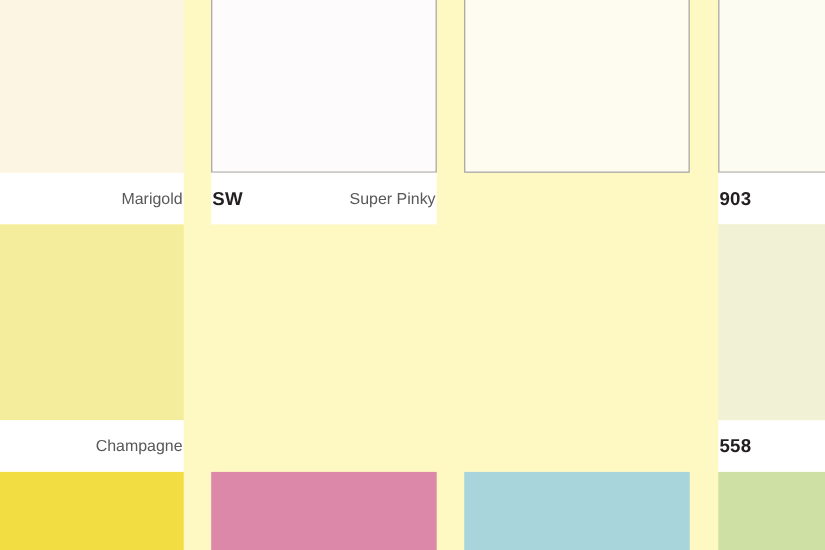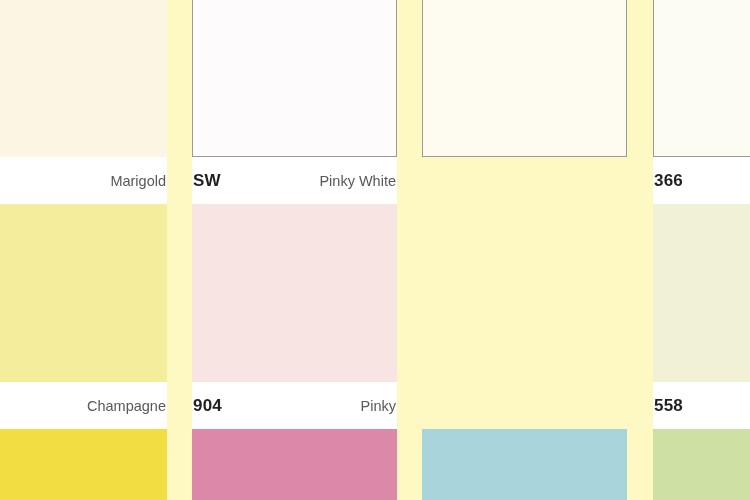--- a/index.html
+++ b/index.html
@@ -100,55 +100,48 @@
       <div class="caption">
         <span class="code"></span>
         <span class="name">Marigold</span>
       </div>
     </div>
 
     <div class="cell col-1">
       <div class="swatch bordered" style="background-color: rgb(253, 251, 252); border-color: rgb(154, 154, 150);"></div>
       <div class="caption">
         <span class="code">SW</span>
-        <span class="name">Pinky White</span>
+        <span class="name">Super Pinky</span>
       </div>
     </div>
 
     <div class="cell col-2">
       <div class="swatch bordered" style="background-color: rgb(254, 251, 241); border-color: rgb(154, 154, 150);"></div>
     </div>
 
     <div class="cell col-3">
       <div class="swatch bordered" style="background-color: rgb(253, 252, 243); border-color: rgb(154, 154, 150);"></div>
       <div class="caption">
-        <span class="code">366</span>
+        <span class="code">903</span>
         <span class="name"></span>
       </div>
     </div>
 
   </div>
 
   <div class="row row-2">
 
     <div class="cell col-0">
       <div class="swatch" style="background-color: rgb(244, 238, 156);"></div>
       <div class="caption">
         <span class="code"></span>
         <span class="name">Champagne</span>
       </div>
     </div>
 
-    <div class="cell col-1">
-      <div class="swatch" style="background-color: rgb(248, 228, 226);"></div>
-      <div class="caption">
-        <span class="code">904</span>
-        <span class="name">Pinky</span>
-      </div>
-    </div>
 
 
     <div class="cell col-3">
       <div class="swatch" style="background-color: rgb(241, 242, 213);"></div>
       <div class="caption">
         <span class="code">558</span>
         <span class="name"></span>
       </div>
     </div>
 

